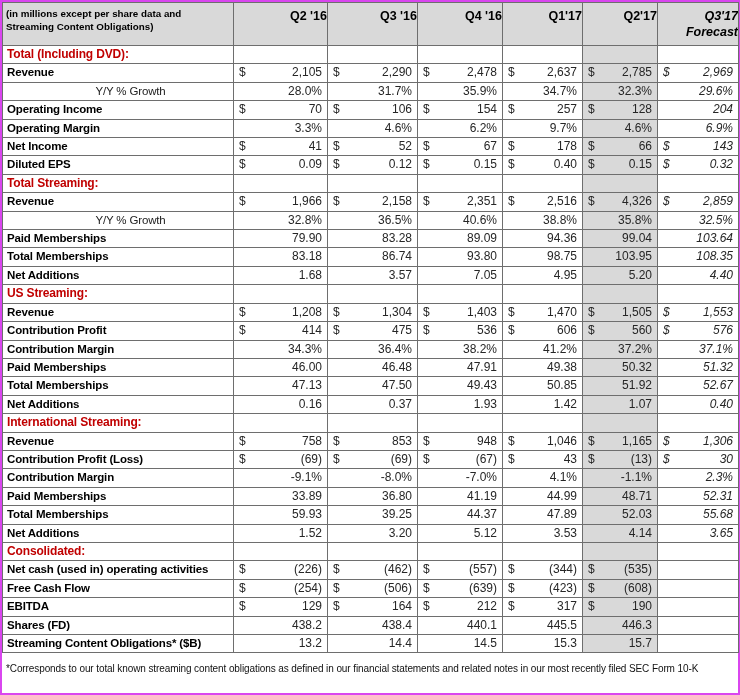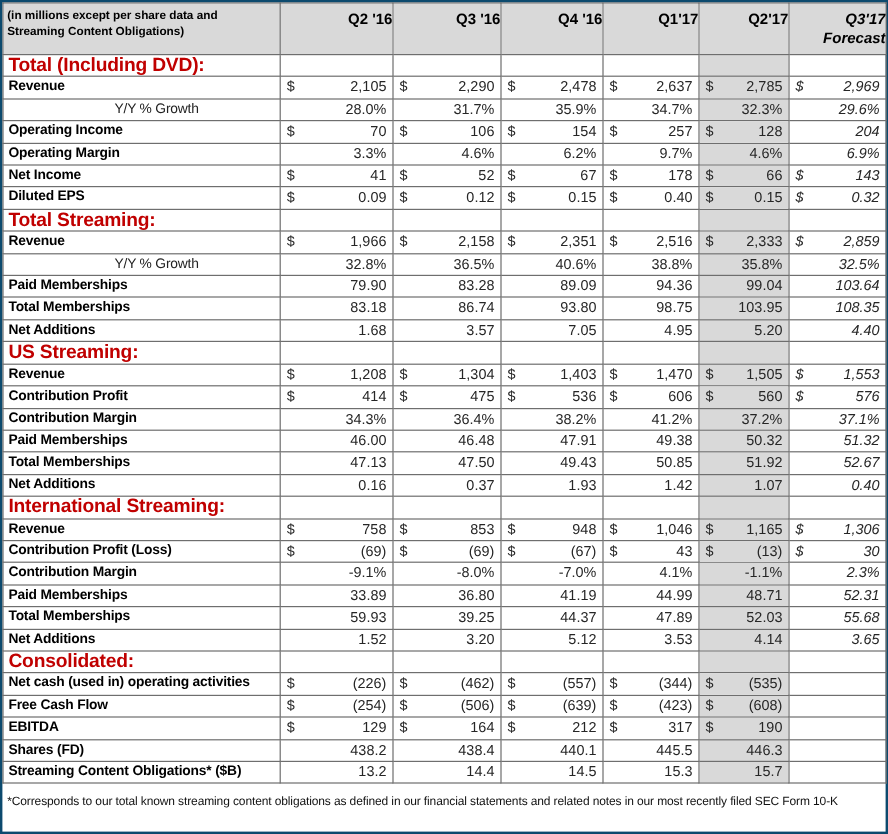--- a/index.html
+++ b/index.html
@@ -1,20 +1,20 @@
 <!DOCTYPE html>
 <html><head>
 <meta charset="utf-8">
 <style>
   html,body{margin:0;padding:0;background:#fff;}
   body{width:740px;height:695px;overflow:hidden;}
   .sheet{
     box-sizing:border-box;
     width:740px;height:695px;
-    border:2px solid #0c4a6e;
+    border:2px solid #d946ef;
     background:#fff;
     font-family:"Liberation Sans",sans-serif;
     color:#000;
   }
   table{border-collapse:collapse;table-layout:fixed;width:100%;}
   th,td{border:1px solid #6e6e6e;padding:0;overflow:hidden;}
 
   
   thead th{
     background:#d9d9d9;
@@ -35,21 +35,21 @@
   th.fc .q, th.fc .q2{font-style:italic;}
   thead th .q2{line-height:16px;font-weight:bold;}
 
   
   tbody td{height:17.4px;line-height:17.4px;font-size:12px;}
   .label-cell{
     font-weight:bold;font-size:11.5px;letter-spacing:-0.15px;
     padding-left:4px;white-space:nowrap;text-align:left;
   }
   .label-cell.indent{padding-left:25px;font-weight:normal;color:#222;text-align:center;}
-  .section-label{color:#c00000;font-weight:bold;font-size:16px;}
+  .section-label{color:#c00000;font-weight:bold;font-size:12px;}
   .num-cell{color:#262626;}
   .num-cell .val{display:block;text-align:right;padding-right:5px;}
   .num-cell.money{position:relative;}
   .num-cell.money .cur{
     position:absolute;left:5px;top:0;
   }
   .num-cell.money{display:table-cell;}
   .num-cell.money .val{padding-right:5px;}
   .num-cell.hl{background:#d9d9d9;}
   .num-cell.fc, .num-cell.fc .cur, .num-cell.fc .val{font-style:italic;}
@@ -282,21 +282,21 @@
           <td class="num-cell money">
             <span class="cur">$</span>
             <span class="val">2,351</span>
           </td>
           <td class="num-cell money">
             <span class="cur">$</span>
             <span class="val">2,516</span>
           </td>
           <td class="num-cell hl money">
             <span class="cur">$</span>
-            <span class="val">2,333</span>
+            <span class="val">4,326</span>
           </td>
           <td class="num-cell fc money">
             <span class="cur">$</span>
             <span class="val">2,859</span>
           </td>
         </tr>
         <tr>
           <td class="label-cell indent">Y/Y % Growth</td>
           <td class="num-cell">
             <span class="val">32.8%</span>

